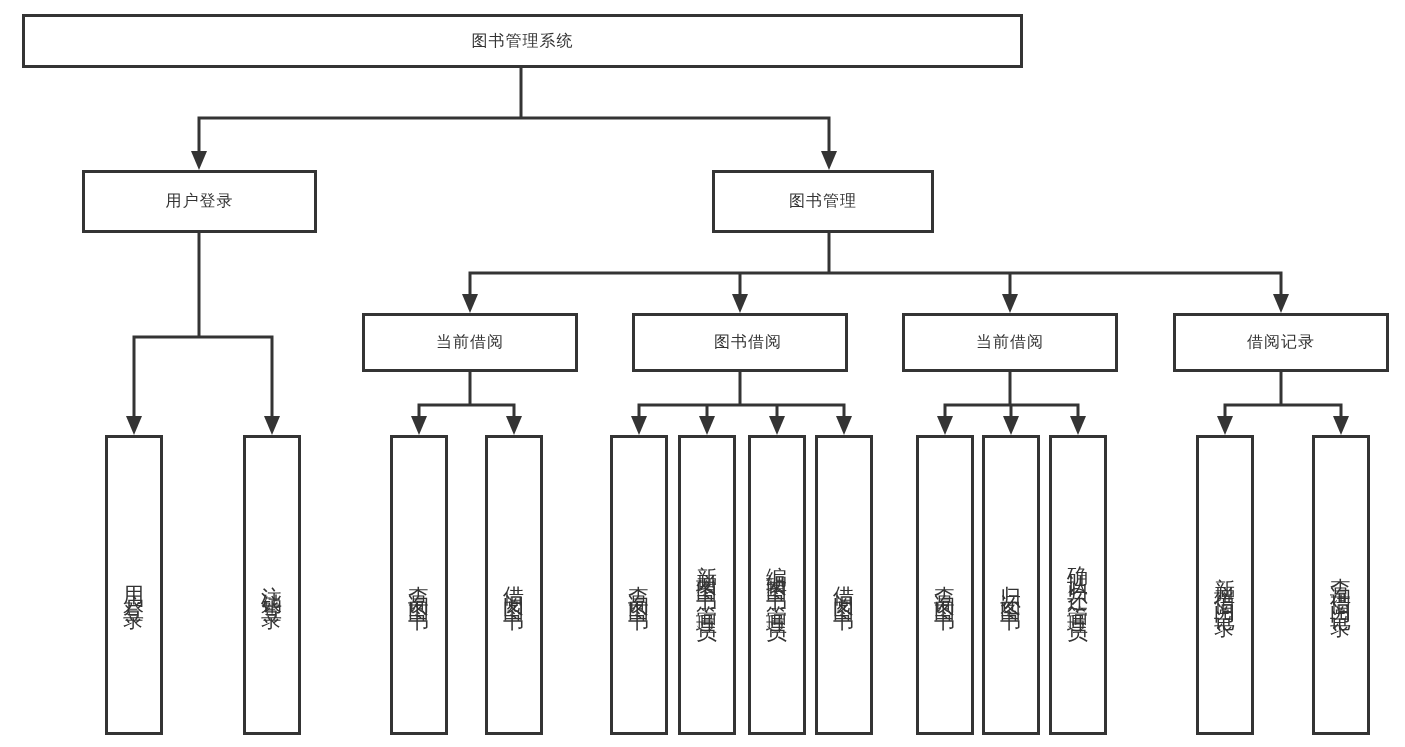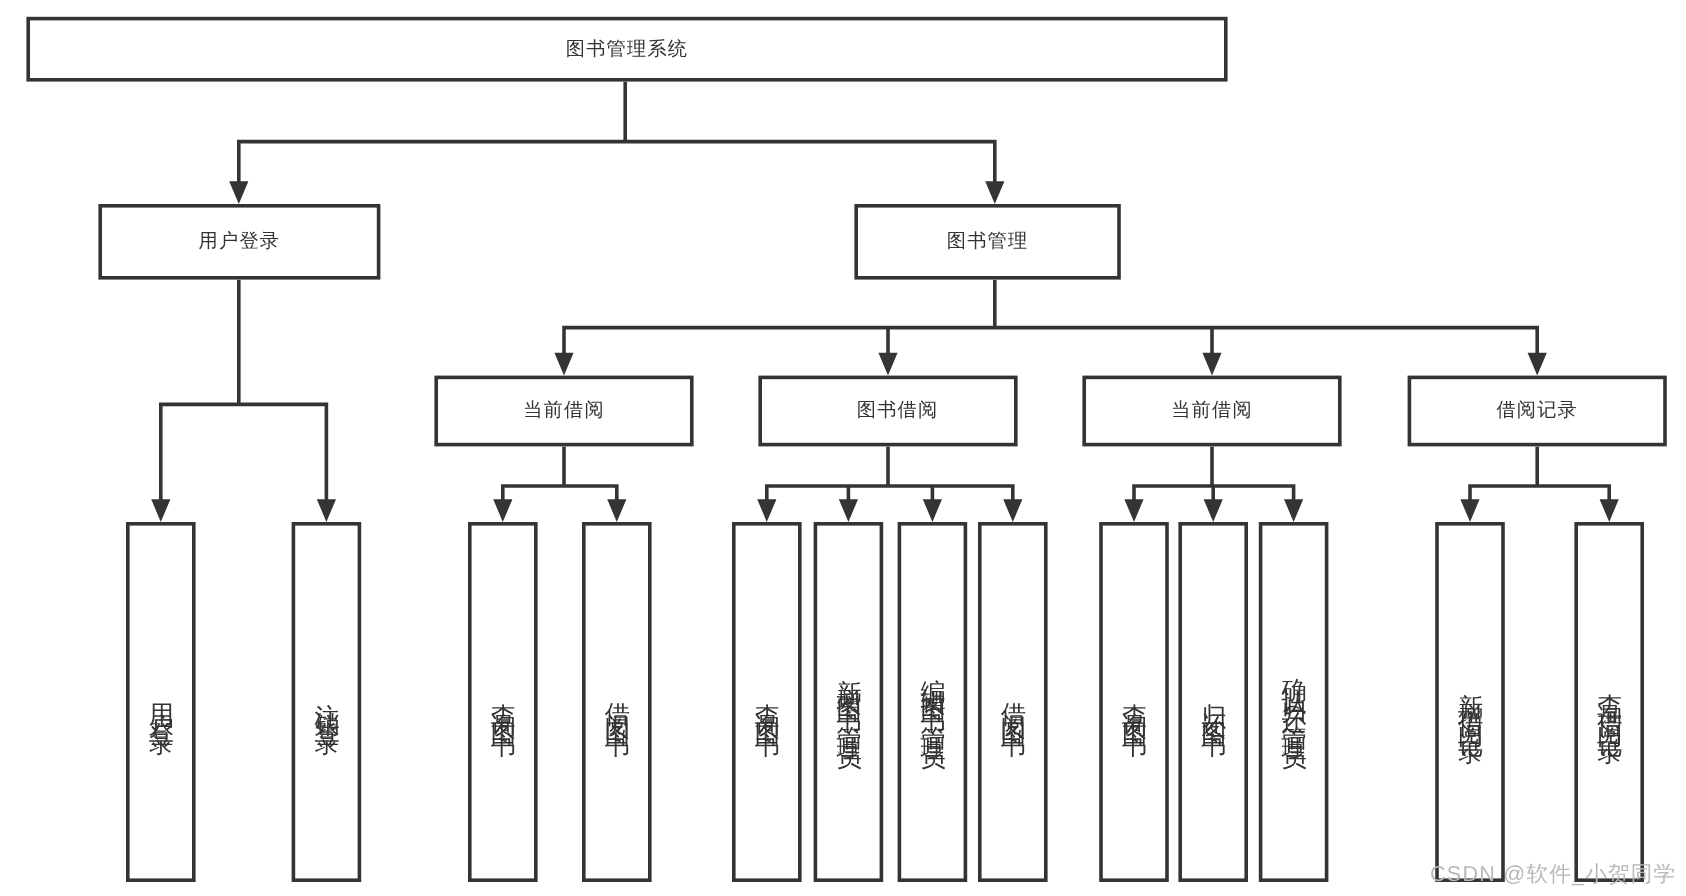--- a/index.html
+++ b/index.html
@@ -170,15 +170,14 @@
     <span class="vtext">确认归还（管理员）</span>
   </div>
 
   <div class="leaf" style="left:1196px;">
     <span class="vtext">新增借阅记录</span>
   </div>
   <div class="leaf" style="left:1312px;">
     <span class="vtext">查询借阅记录</span>
   </div>
 
-  <div class="watermark">CSDN @软件_小贺同学</div>
 
 </div>
 
 </body></html>

